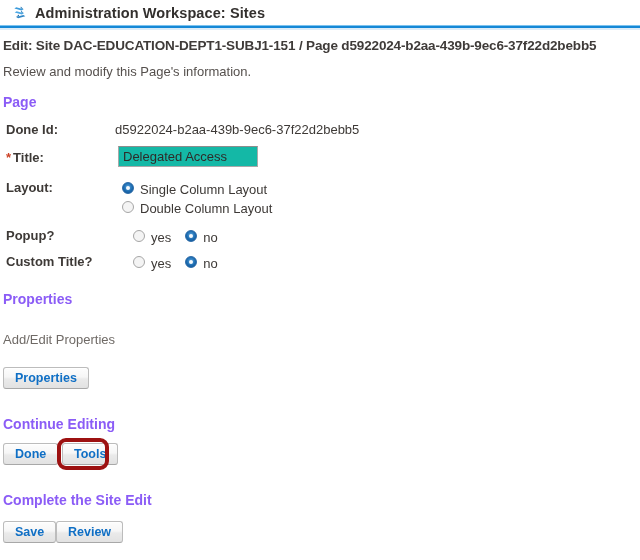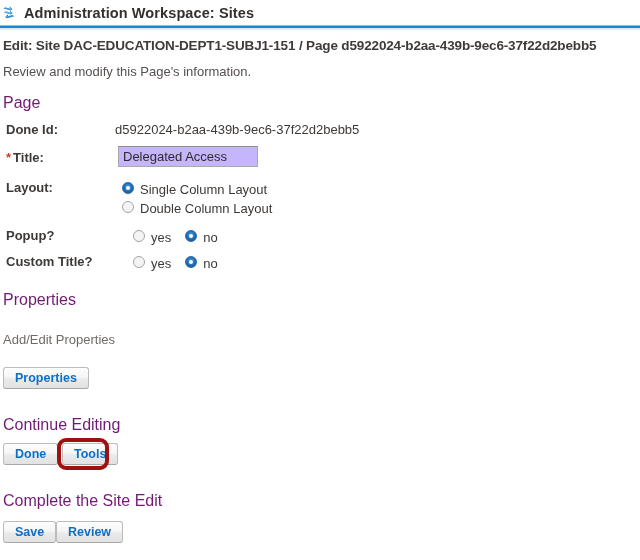--- a/index.html
+++ b/index.html
@@ -18,21 +18,21 @@
   }
 
   
   .titlebar {
     position: absolute;
     left: 0; top: 0;
     width: 548px;
     height: 25px;
     display: flex;
     align-items: center;
-    padding-left: 1px;
+    padding-left: 12px;
     box-sizing: border-box;
     background: #ffffff;
   }
   .swap-icon {
     width: 16px;
     height: 16px;
     flex: 0 0 16px;
     margin-right: 7px;
     display: block;
   }
@@ -76,23 +76,24 @@
     top: 64px;
     font-size: 13px;
     color: #55504d;
     white-space: nowrap;
   }
 
   
   .section-head {
     position: absolute;
     left: 3px;
-    font-size: 16px;
-    color: #701a75;
-    white-space: nowrap;
+    font-size: 14px;
+    color: #8b5cf6;
+    white-space: nowrap;
+    font-weight: bold;
   }
   #sec-page      { top: 94px; }
   #sec-props     { top: 291px; }
   #sec-continue  { top: 416px; }
   #sec-complete  { top: 492px; }
 
   .plain-text {
     position: absolute;
     left: 3px;
     font-size: 13px;
@@ -131,21 +132,21 @@
   #lbl-title  { top: 150px; }
   .text-input {
     position: absolute;
     left: 118px;
     top: 146px;
     width: 140px;
     height: 21px;
     box-sizing: border-box;
     border: 1px solid #a9a9a9;
     border-top-color: #8d8d8d;
-    background: #c4b5fd;
+    background: #14b8a6;
     font-family: "Liberation Sans", sans-serif;
     font-size: 13px;
     color: #2f2b29;
     padding: 0 4px;
     outline: none;
   }
 
   
   #lbl-layout { top: 180px; text-align: right; }
   .radio-row {

